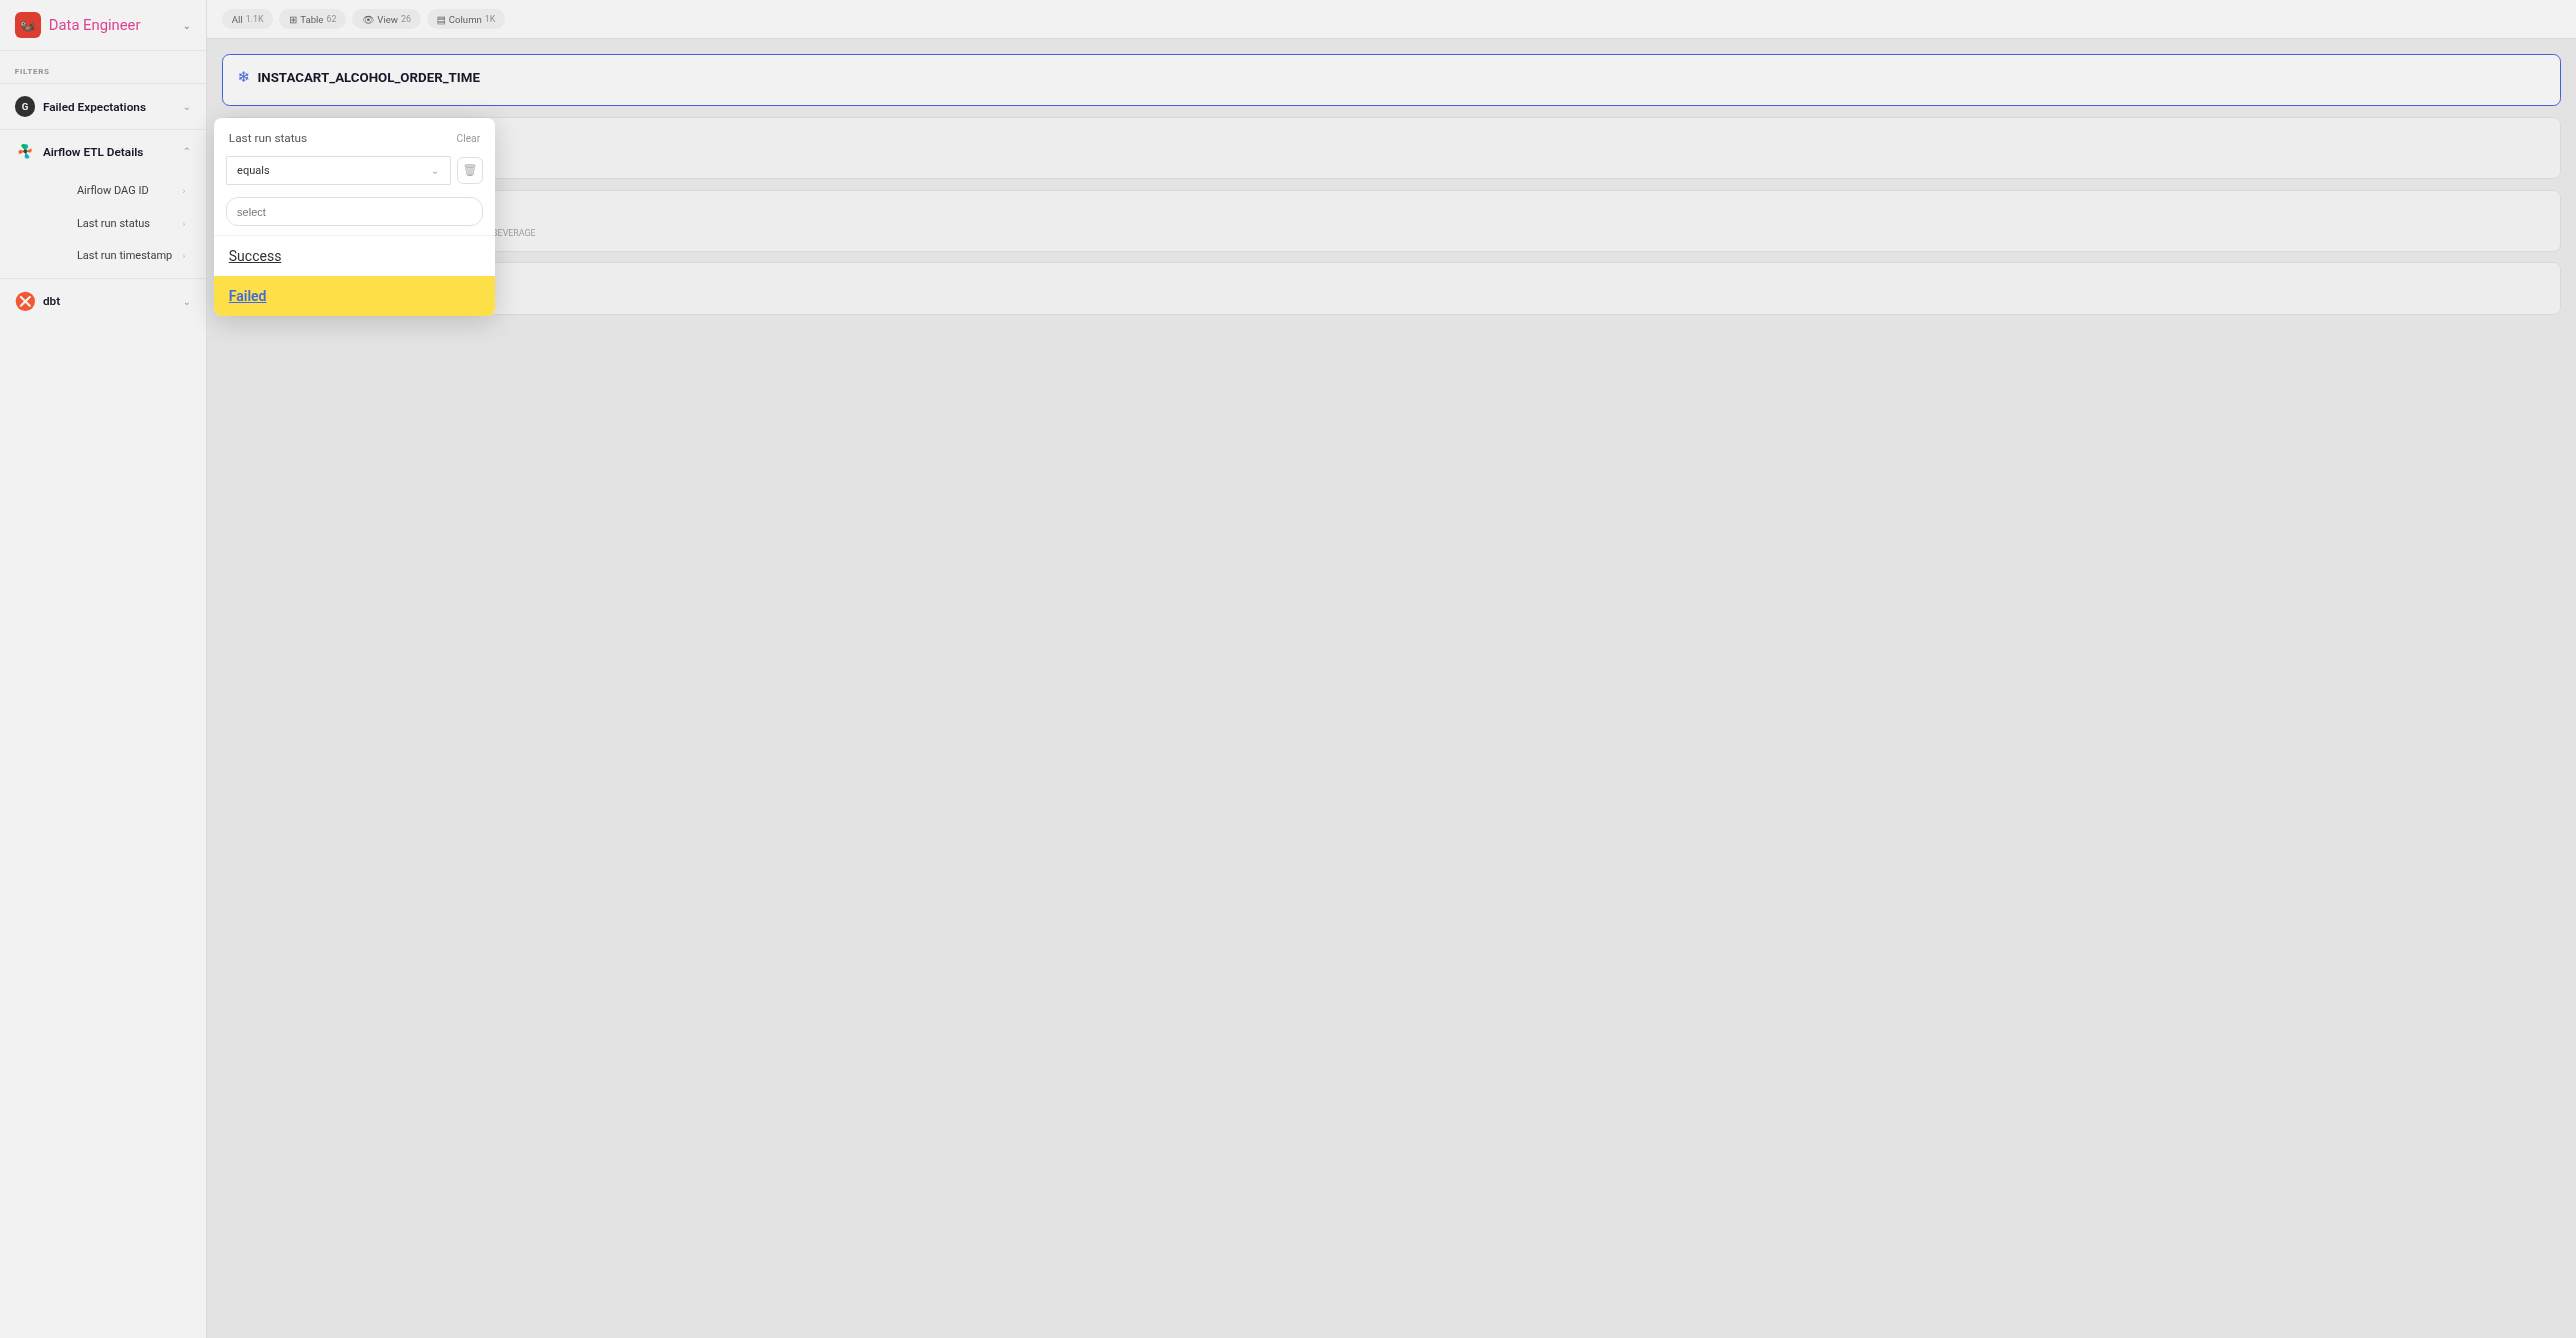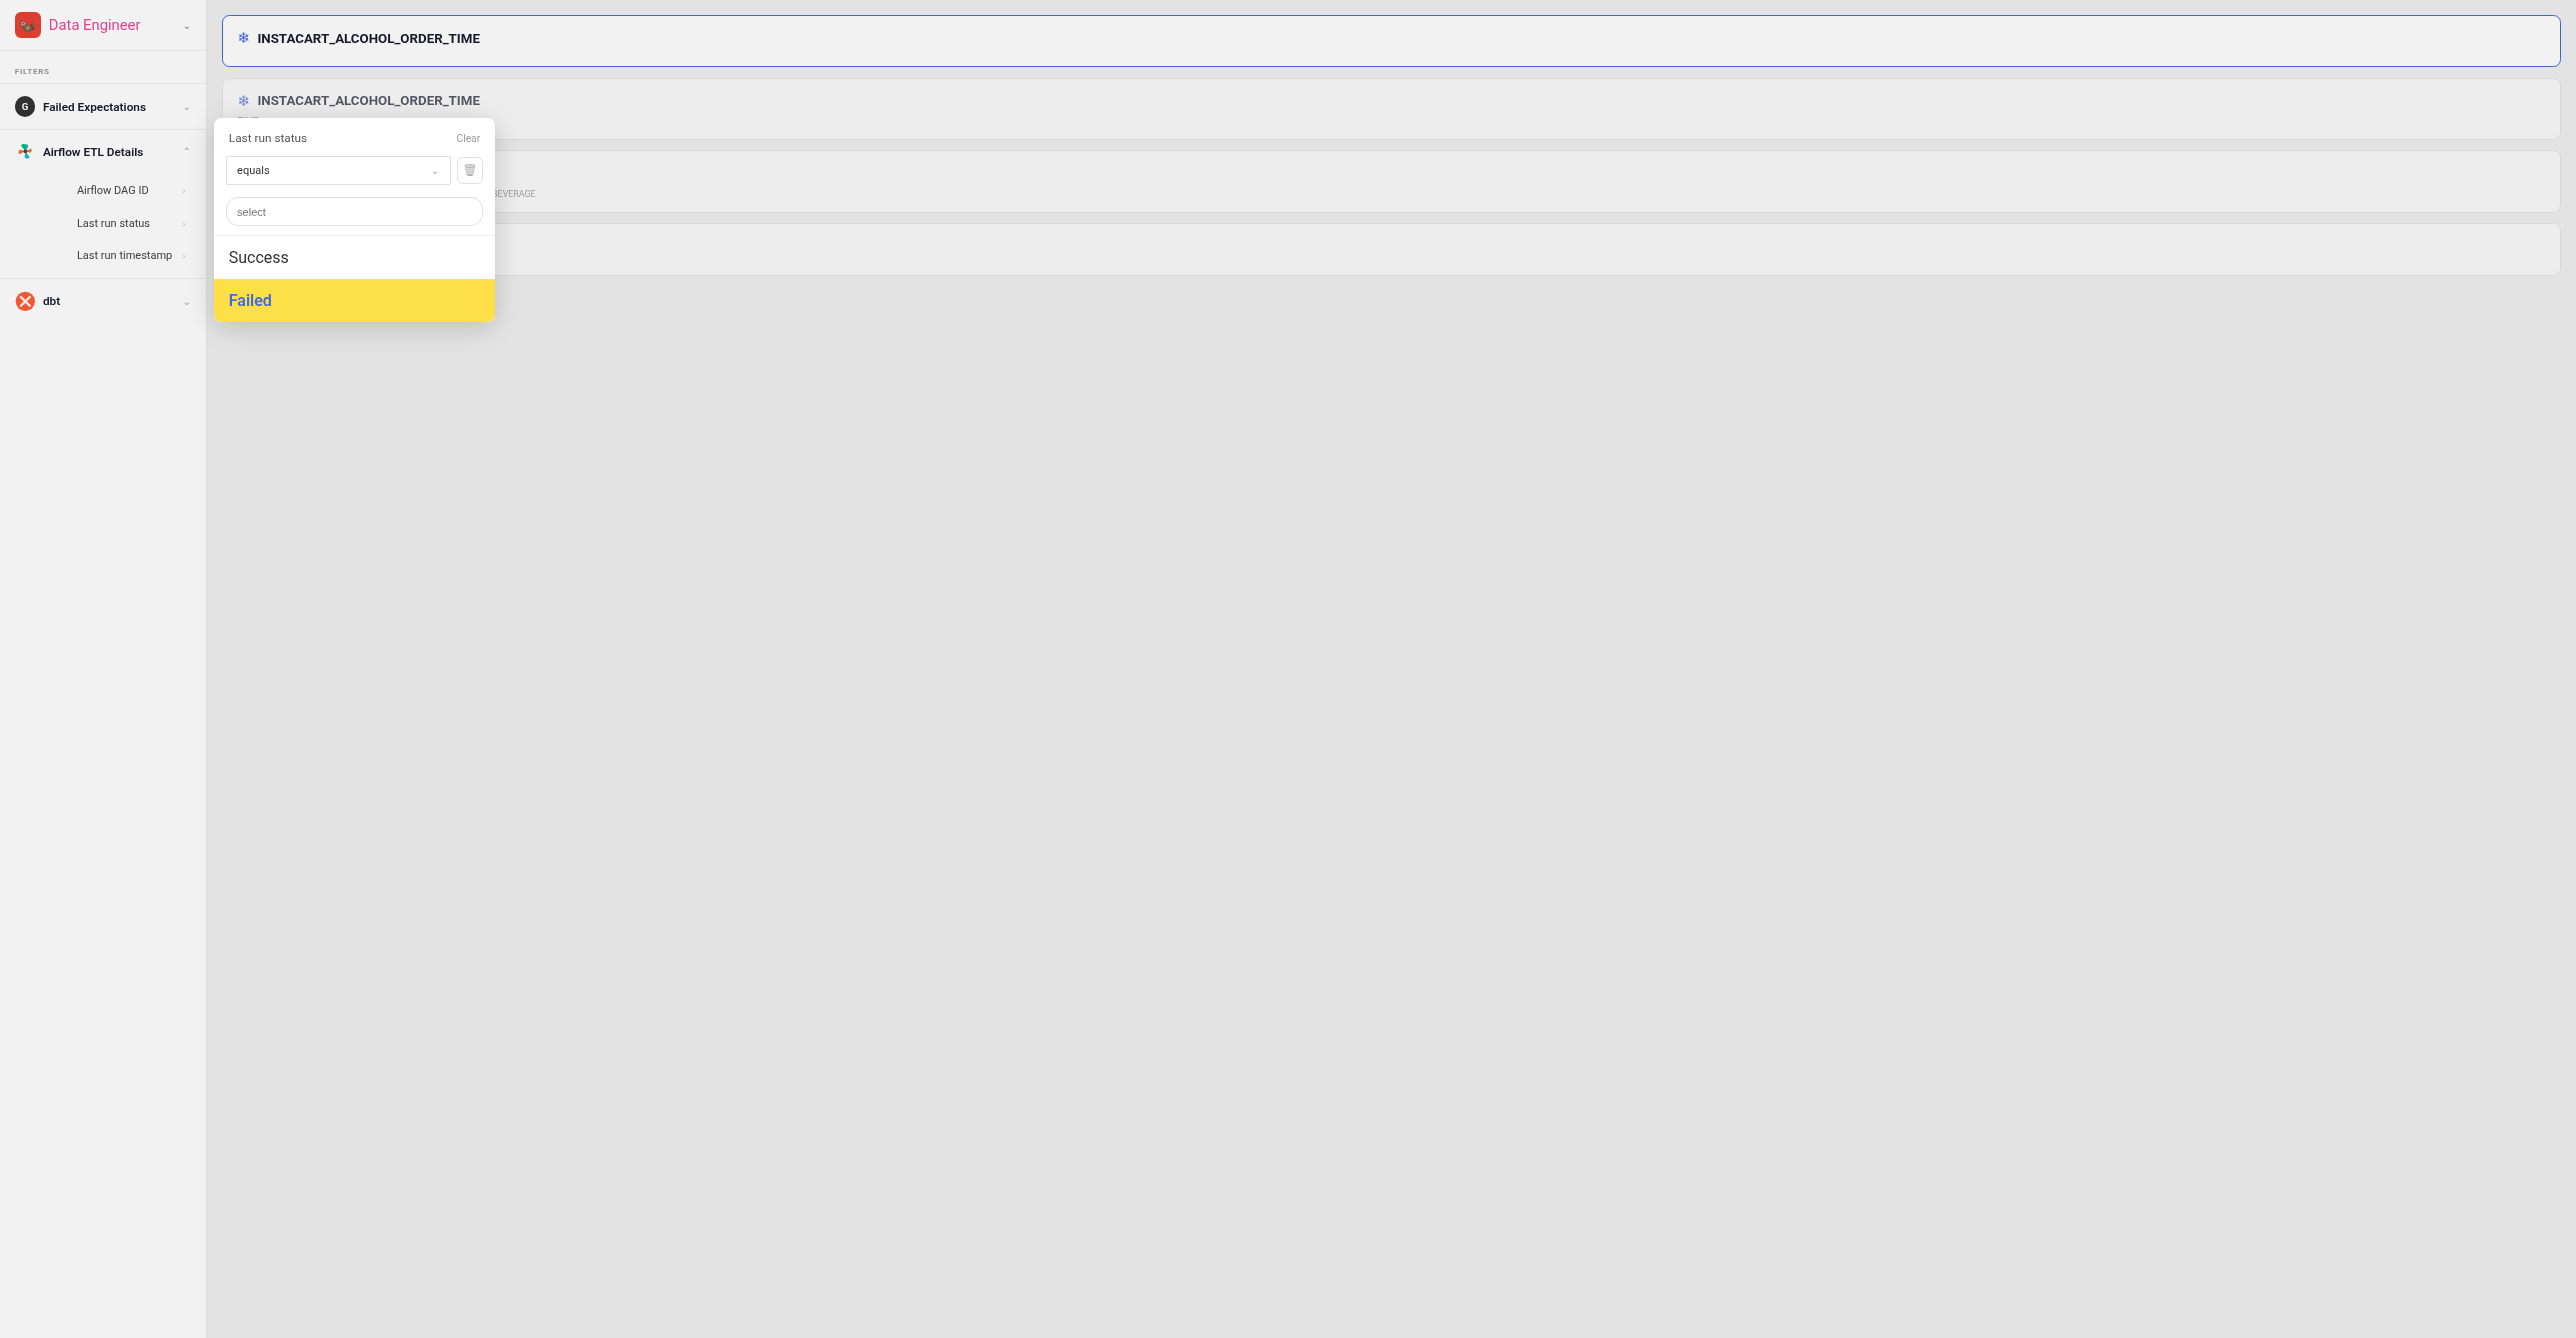--- a/index.html
+++ b/index.html
@@ -297,23 +297,24 @@
       color: #aaa;
       outline: none;
     }
 
     .dropdown-options {
       border-top: 0.7px solid #f0f0f0;
     }
 
     .dropdown-option {
       padding: 11.8px 14.8px;
-      font-size: 16px;
+      font-size: 14px;
       cursor: pointer;
       color: #333;
+      text-decoration: underline;
     }
 
     .dropdown-option.selected {
       background: #fde047;
       color: #4169e1;
       font-weight: 600;
     }
 
     .divider {
       height: 0.7px;
@@ -411,20 +412,41 @@
         </svg>
       </div>
       <span class="filter-section-title">dbt</span>
       <span class="filter-section-chevron">⌄</span>
     </div>
   </div>
 </div>
 
 <div class="main-content">
 
+  <div class="top-filter-bar">
+    <div class="filter-chip inactive">
+      <span>All</span>
+      <span class="filter-chip-count">1.1K</span>
+    </div>
+    <div class="filter-chip inactive">
+      <span>⊞</span>
+      <span>Table</span>
+      <span class="filter-chip-count">62</span>
+    </div>
+    <div class="filter-chip inactive">
+      <span>👁</span>
+      <span>View</span>
+      <span class="filter-chip-count">26</span>
+    </div>
+    <div class="filter-chip inactive">
+      <span>▤</span>
+      <span>Column</span>
+      <span class="filter-chip-count">1K</span>
+    </div>
+  </div>
 
   <div class="cards-area">
 
     <div class="result-card selected">
       <div class="card-title-row">
         <span class="card-snowflake-icon">❄</span>
         <span class="card-title">INSTACART_ALCOHOL_ORDER_TIME</span>
       </div>
     </div>
 

